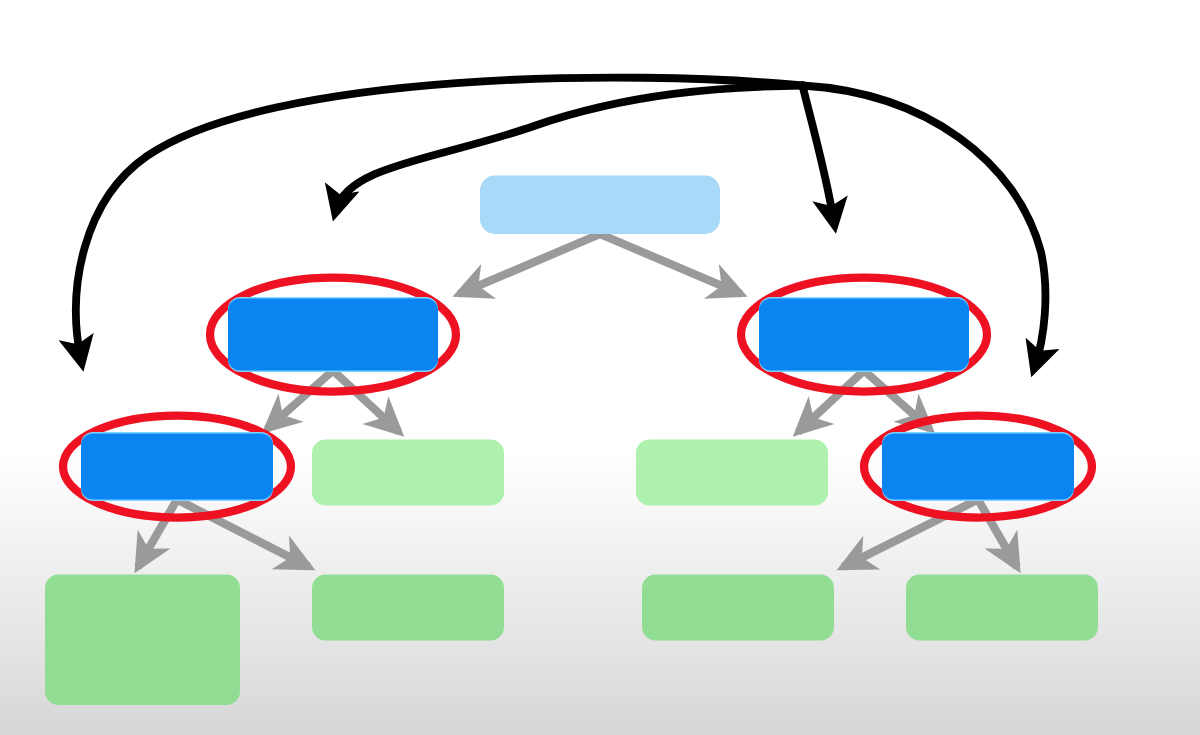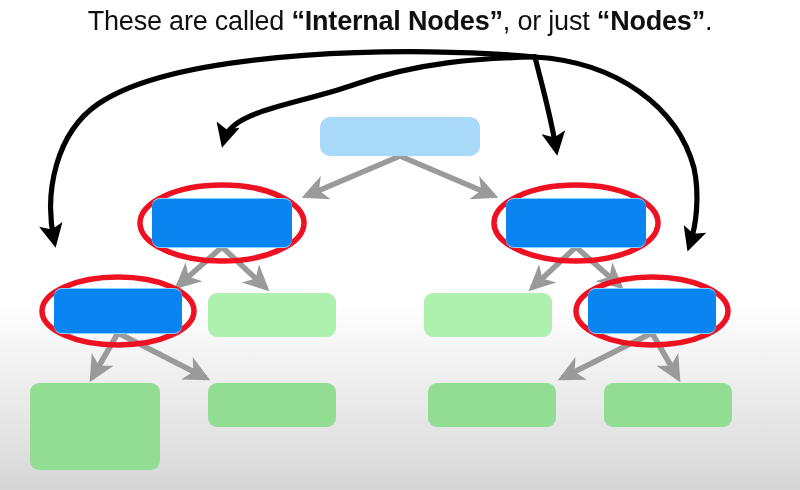--- a/index.html
+++ b/index.html
@@ -66,21 +66,20 @@
   .node.leaf {
     background: #92dd94;
     border-radius: 9px;
   }
 </style>
 </head>
 <body>
 
 <div id="stage">
 
-  <div id="caption"><span>These are called </span><span class="b">“Internal Nodes”</span><span>, or just </span><span class="b">“Nodes”</span><span>.</span></div>
 
   <svg id="overlay" viewBox="0 0 800 490" xmlns="http://www.w3.org/2000/svg">
 
     <defs>
       <marker id="grayhead" viewBox="0 0 12 12" refX="9" refY="6" markerWidth="5.2" markerHeight="5.2" orient="auto-start-reverse">
         <path d="M 0 0.7 L 11 6 L 0 11.3 L 3.1 6 Z" fill="#9a9a9a"></path>
       </marker>
       <marker id="blackhead" viewBox="0 0 12 12" refX="8" refY="6" markerWidth="4.6" markerHeight="4.6" orient="auto-start-reverse">
         <path d="M 0 0 L 12 6 L 0 12 L 2.6 6 Z" fill="#000000"></path>
       </marker>

